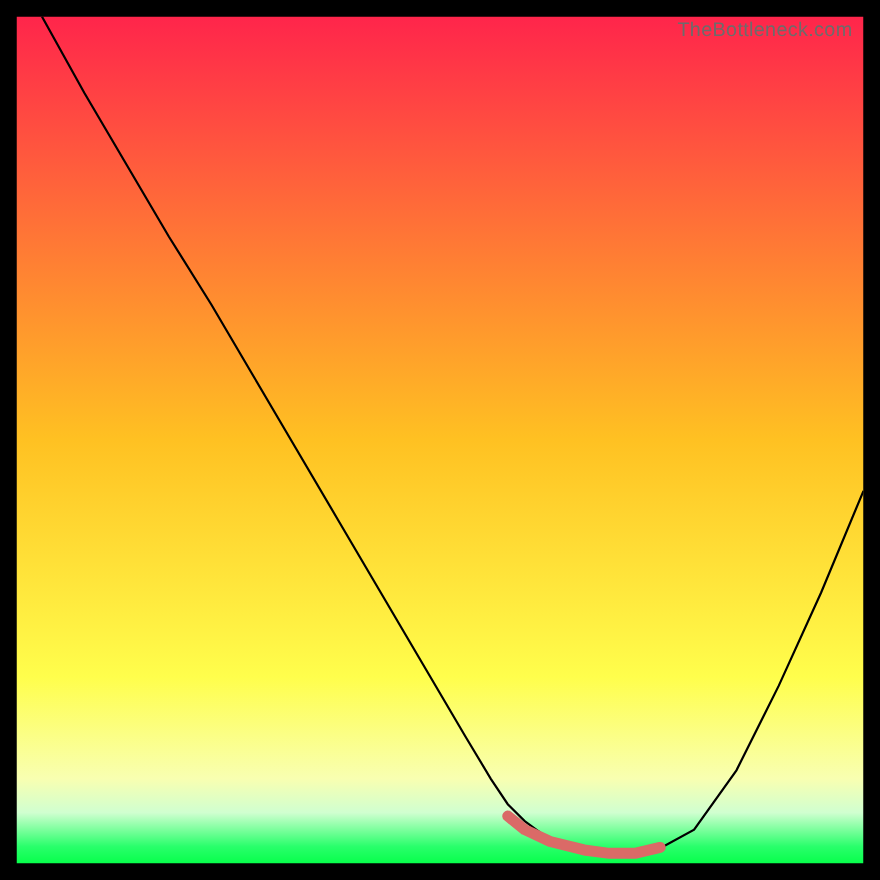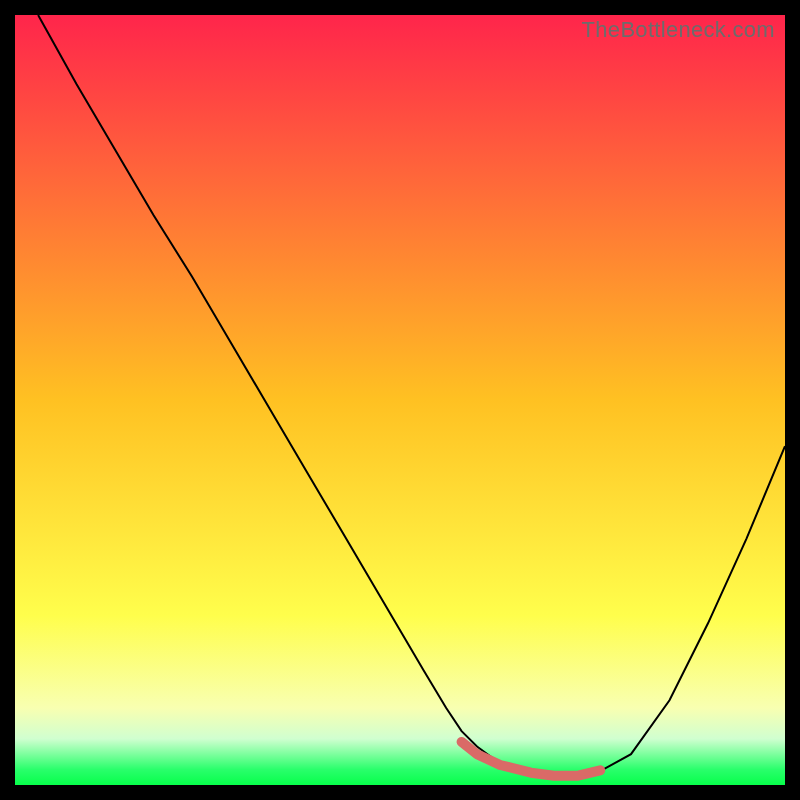--- a/index.html
+++ b/index.html
@@ -17,21 +17,21 @@
     top: 15px;
     width: 770px;
     height: 770px;
     background: #000000;
   }
   .watermark {
     position: absolute;
     top: 2px;
     right: 10px;
     color: #6c6c6c;
-    font-size: 22px;
+    font-size: 18px;
     font-weight: 500;
     letter-spacing: 0.3px;
     z-index: 10;
   }
   svg {
     display: block;
   }
 </style>
 </head>
 <body>

